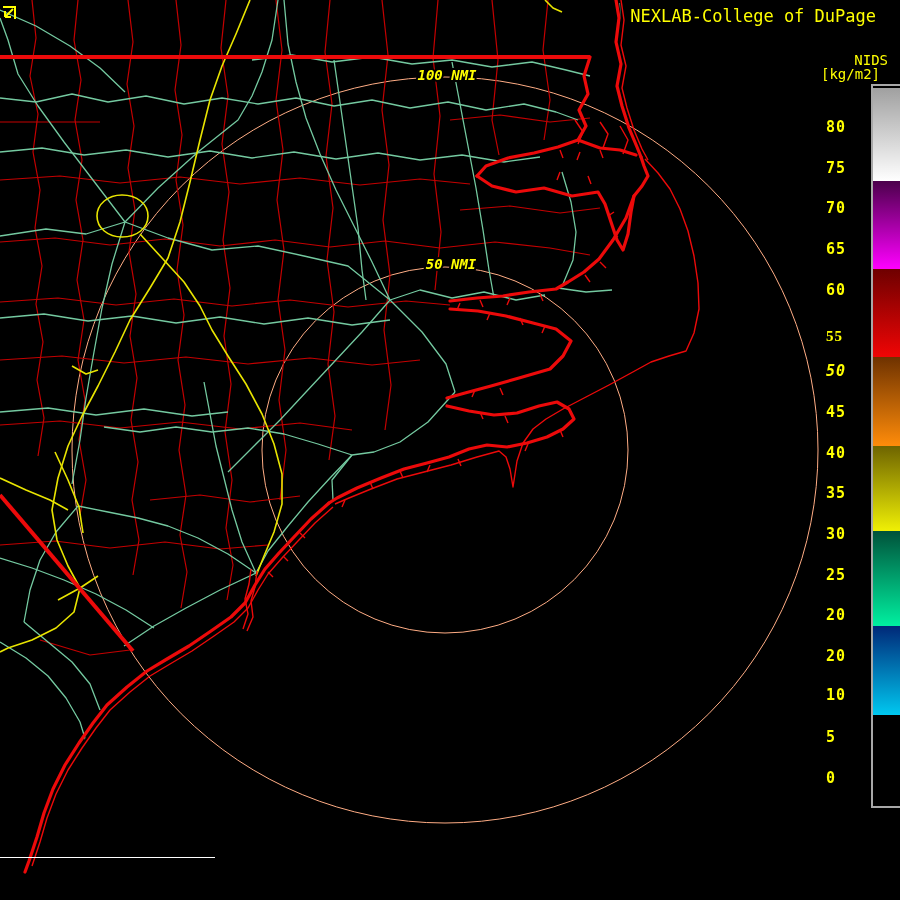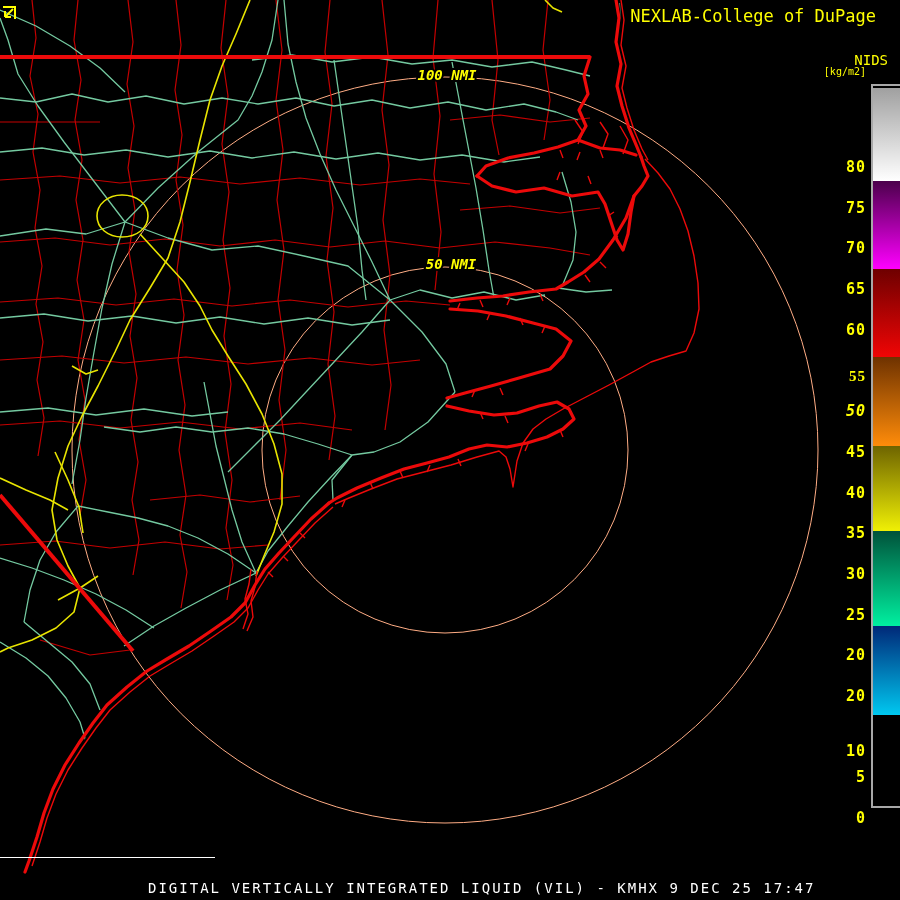--- a/index.html
+++ b/index.html
@@ -14,33 +14,33 @@
   .county{stroke:var(--county);fill:none;stroke-width:1.2;stroke-linejoin:round;}
   .road{stroke:var(--road);fill:none;stroke-width:1.3;stroke-linejoin:round;}
   .hwy{stroke:var(--interstate);fill:none;stroke-width:1.6;stroke-linejoin:round;}
   .ring-label{fill:var(--label-yellow);font-family:"DejaVu Sans Mono",monospace;
               font-style:italic;font-weight:bold;font-size:14px;text-anchor:middle;
               paint-order:stroke;stroke:#000;stroke-width:4px;}
   
   .ytxt{position:absolute;color:var(--label-yellow);white-space:pre;}
   #brand{top:6px;right:24px;font-size:17px;}
   #nids{top:52px;right:12px;font-size:14px;}
-  #units{top:66px;right:34px;font-size:10px;}
+  #units{top:66px;right:20px;font-size:14px;}
   #logo{position:absolute;top:4px;right:4px;width:17px;height:17px;}
   #caption{position:absolute;left:148px;top:880px;color:var(--caption-white);
            font-size:14px;letter-spacing:2px;white-space:pre;}
   #bottom-line{position:absolute;left:0;top:857px;width:215px;height:1px;background:var(--caption-white);}
   
   #colorbar{position:absolute;left:871px;top:84px;width:28px;height:720px;
             border:2px solid var(--bar-border);background:#000;box-sizing:content-box;}
   #cb-segments{position:absolute;left:0;top:0;width:100%;height:100%;overflow:hidden;}
   .cb-seg{position:absolute;left:0;width:100%;}
   #cb-ticks{position:absolute;left:0;top:0;width:900px;height:900px;pointer-events:none;}
-  .cb-tick{position:absolute;right:34px;width:40px;text-align:right;color:var(--label-yellow);
-           font-size:15px;font-weight:bold;letter-spacing:1px;margin-top:40px;}
+  .cb-tick{position:absolute;right:34px;width:40px;text-align:left;color:var(--label-yellow);
+           font-size:15px;font-weight:bold;letter-spacing:1px;}
 </style>
 </head>
 <body>
 
 <div id="screen">
 
   <svg width="900" height="900" viewBox="0 0 900 900">
     <defs>
       <clipPath id="land">
         <polygon points="0,0 620,0 622,55 592,58 598,145 648,162 670,188 692,232 702,302 692,352
@@ -175,21 +175,20 @@
       <div class="cb-tick" style="top: 280.75px;">60</div>
       <div class="cb-tick" style="top: 328px; font-family: Liberation Serif, serif;">55</div>
       <div class="cb-tick" style="top: 362.125px; font-style: italic;">50</div>
       <div class="cb-tick" style="top: 402.812px;">45</div>
       <div class="cb-tick" style="top: 443.5px;">40</div>
       <div class="cb-tick" style="top: 484.187px;">35</div>
       <div class="cb-tick" style="top: 524.875px;">30</div>
       <div class="cb-tick" style="top: 565.562px;">25</div>
       <div class="cb-tick" style="top: 606.25px;">20</div>
       <div class="cb-tick" style="top: 646.938px;">20</div>
-      <div class="cb-tick" style="top: 702px;">10</div>
+      <div class="cb-tick" style="top: 686px;">10</div>
       <div class="cb-tick" style="top: 728.312px;">5</div>
       <div class="cb-tick" style="top: 769px;">0</div>
     </div>
 
   <div id="bottom-line"></div>
-  <div id="caption">DIGITAL VERTICALLY INTEGRATED LIQUID (VIL) - KMHX 9 DEC 25 17:47</div>
 
 </div>
 
 </body></html>

